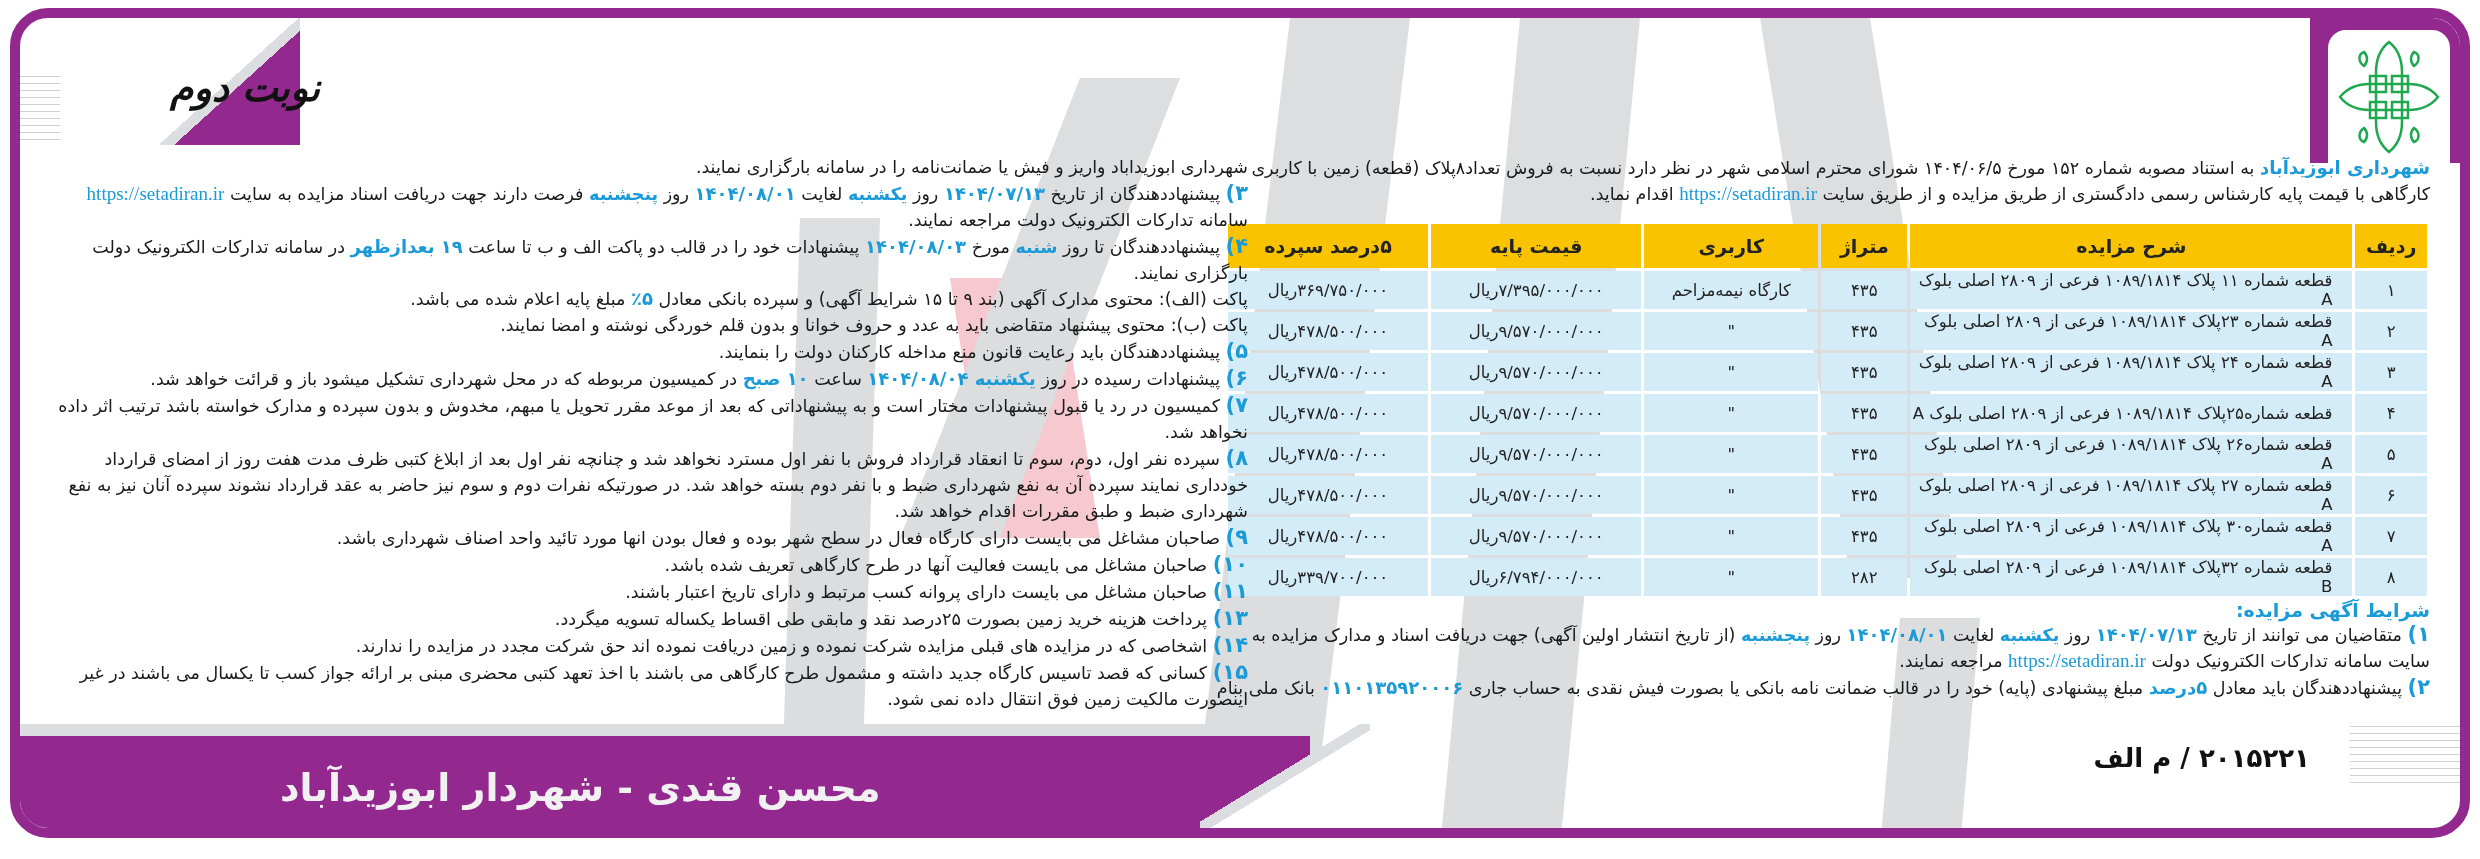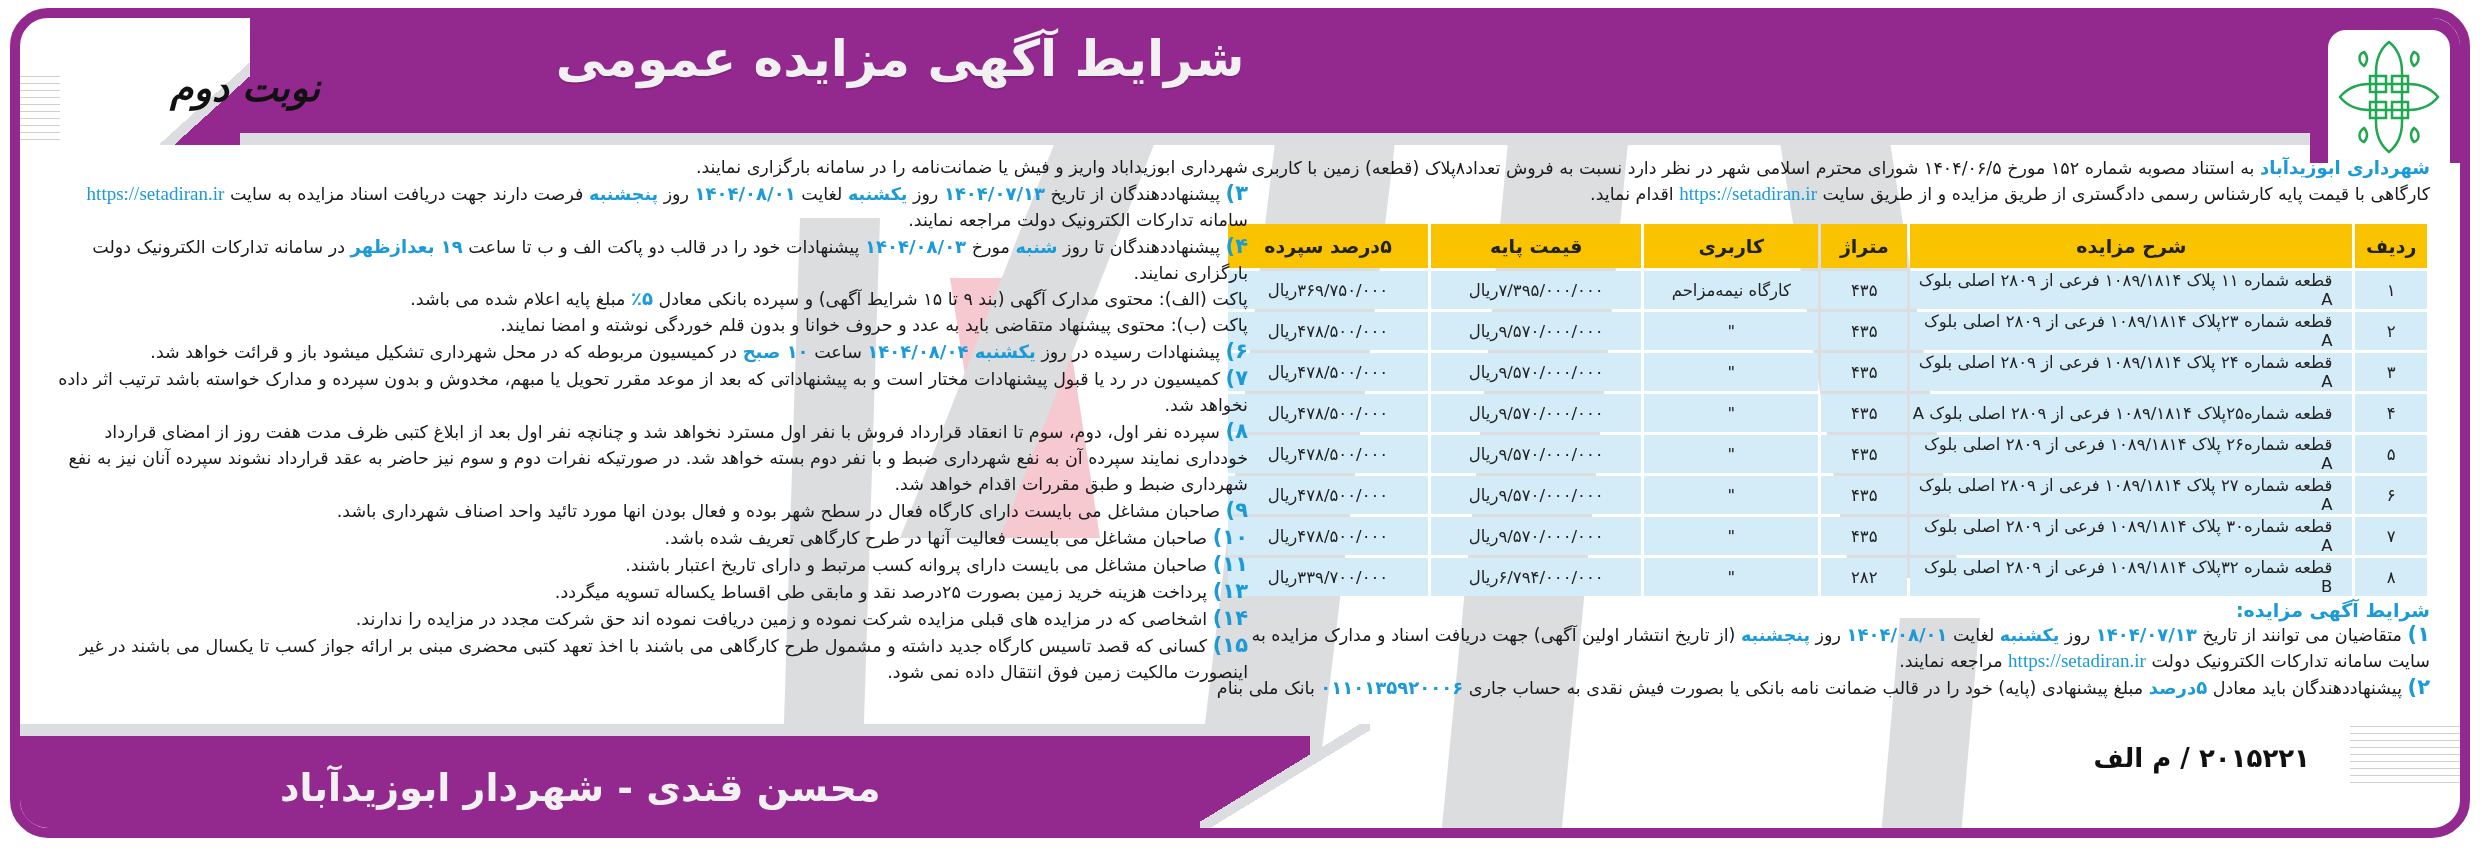--- a/index.html
+++ b/index.html
@@ -114,23 +114,20 @@
     <path d="M1290 0 L1410 0 L1310 830 L1190 830 Z" fill="#9aa0a6"></path>
     <path d="M1520 0 L1640 0 L1560 830 L1440 830 Z" fill="#9aa0a6"></path>
     <path d="M1760 0 L1870 0 L1960 560 L1850 560 Z" fill="#9aa0a6"></path>
     <path d="M800 200 L880 200 L860 830 L780 830 Z" fill="#9aa0a6"></path>
     <path d="M950 260 L1060 260 L1100 520 L990 520 Z" fill="#e8637c"></path>
     <path d="M1080 60 L1180 60 L1000 520 L900 520 Z" fill="#9aa0a6"></path>
     <path d="M1900 600 L1980 600 L1960 830 L1880 830 Z" fill="#9aa0a6"></path>
   </svg>
 
   <div class="header-slant"></div>
-  <div class="header-band">
-    <h1 class="page-title">شرایط آگهی مزایده عمومی</h1>
-  </div>
   <div class="round-lines"></div>
   <div class="round-tag">نوبت دوم</div>
 
   <div class="logo-box">
     <div class="logo-inner">
       <svg width="110" height="122" viewBox="0 0 110 122" fill="none" stroke="#1fa84f" stroke-width="2.5">
         <path d="M55 6 C45 14 42 24 42 36 L42 86 C42 98 45 108 55 116 C65 108 68 98 68 86 L68 36 C68 24 65 14 55 6 Z"></path>
         <path d="M6 61 C14 51 24 48 36 48 L74 48 C86 48 96 51 104 61 C96 71 86 74 74 74 L36 74 C24 74 14 71 6 61 Z"></path>
         <rect x="36" y="40" width="16" height="16"></rect>
         <rect x="58" y="40" width="16" height="16"></rect>
@@ -244,20 +241,23 @@
       <span class="num">۳)</span><span> پیشنهاددهندگان از تاریخ </span><span class="hl-big">۱۴۰۴/۰۷/۱۳</span><span> روز </span><span class="hl">یکشنبه</span><span> لغایت </span><span class="hl-big">۱۴۰۴/۰۸/۰۱</span><span> روز </span><span class="hl">پنجشنبه</span><span> فرصت دارند جهت دریافت اسناد مزایده به سایت </span><a class="ltr">https://setadiran.ir</a><span> سامانه تدارکات الکترونیک دولت مراجعه نمایند.</span>
     </p>
     <p class="para">
       <span class="num">۴)</span><span> پیشنهاددهندگان تا روز </span><span class="hl">شنبه</span><span> مورخ </span><span class="hl-big">۱۴۰۴/۰۸/۰۳</span><span> پیشنهادات خود را در قالب دو پاکت الف و ب تا ساعت </span><span class="hl-big">۱۹ بعدازظهر</span><span> در سامانه تدارکات الکترونیک دولت بارگزاری نمایند.</span>
     </p>
     <p class="para">
       <span>پاکت (الف): محتوی مدارک آگهی (بند ۹ تا ۱۵ شرایط آگهی) و سپرده بانکی معادل </span><span class="hl-big">۵٪</span><span> مبلغ پایه اعلام شده می باشد.</span>
     </p>
     <p class="para">پاکت (ب): محتوی پیشنهاد متقاضی باید به عدد و حروف خوانا و بدون قلم خوردگی نوشته و امضا نمایند.</p>
     <p class="para">
+      <span class="num">۵)</span><span> پیشنهاددهندگان باید رعایت قانون منع مداخله کارکنان دولت را بنمایند.</span>
+    </p>
+    <p class="para">
       <span class="num">۶)</span><span> پیشنهادات رسیده در روز </span><span class="hl-big">یکشنبه ۱۴۰۴/۰۸/۰۴</span><span> ساعت </span><span class="hl-big">۱۰ صبح</span><span> در کمیسیون مربوطه که در محل شهرداری تشکیل میشود باز و قرائت خواهد شد.</span>
     </p>
     <p class="para">
       <span class="num">۷)</span><span> کمیسیون در رد یا قبول پیشنهادات مختار است و به پیشنهاداتی که بعد از موعد مقرر تحویل یا مبهم، مخدوش و بدون سپرده و مدارک خواسته باشد ترتیب اثر داده نخواهد شد.</span>
     </p>
     <p class="para">
       <span class="num">۸)</span><span> سپرده نفر اول، دوم، سوم تا انعقاد قرارداد فروش با نفر اول مسترد نخواهد شد و چنانچه نفر اول بعد از ابلاغ کتبی ظرف مدت هفت روز از امضای قرارداد خودداری نمایند سپرده آن به نفع شهرداری ضبط و با نفر دوم بسته خواهد شد. در صورتیکه نفرات دوم و سوم نیز حاضر به عقد قرارداد نشوند سپرده آنان نیز به نفع شهرداری ضبط و طبق مقررات اقدام خواهد شد.</span>
     </p>
     <p class="para">
       <span class="num">۹)</span><span> صاحبان مشاغل می بایست دارای کارگاه فعال در سطح شهر بوده و فعال بودن انها مورد تائید واحد اصناف شهرداری باشد.</span>

